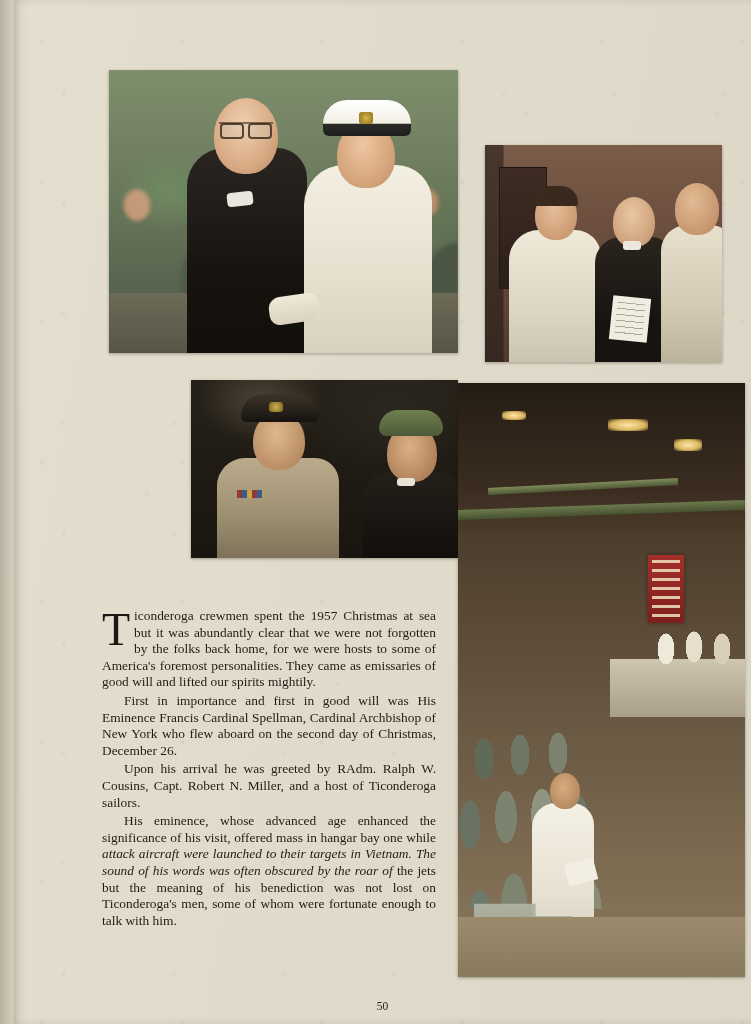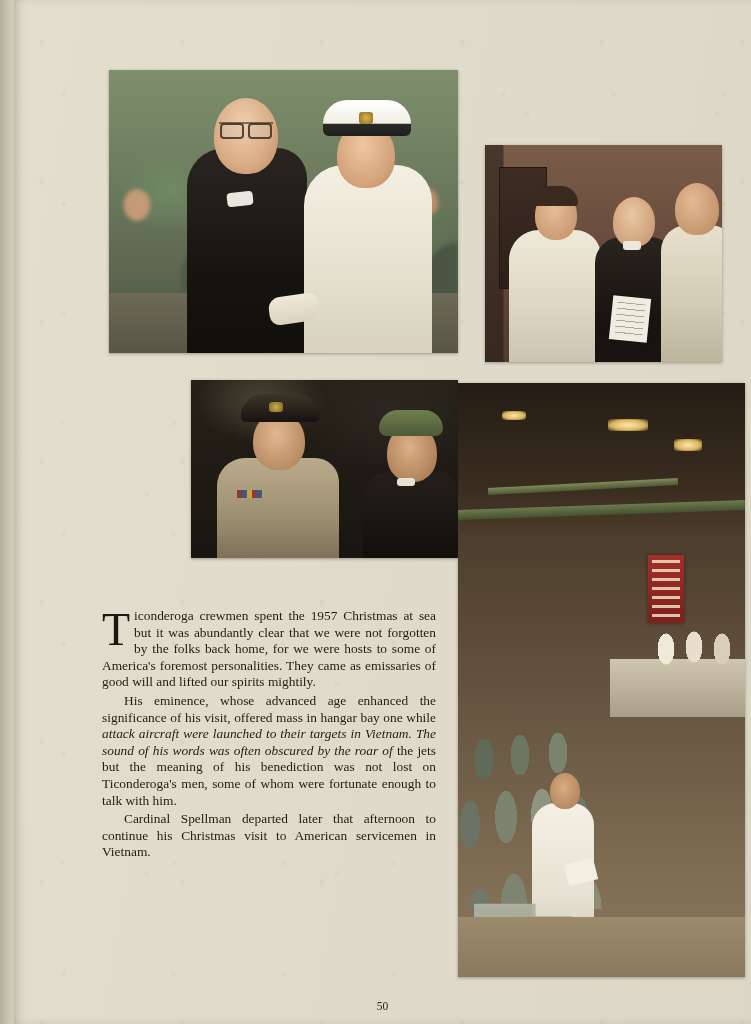--- a/index.html
+++ b/index.html
@@ -432,19 +432,20 @@
       <div class="sailor-white"></div>
       <div class="sailor-white-head"></div>
       <div class="paper-hand"></div>
       <div class="chair"></div>
       <div class="chair2"></div>
       <div class="floor"></div>
     </div>
 
     <div class="text-col">
       <p class="para first"><span class="dropcap">T</span><span>iconderoga crewmen spent the 1957 Christmas at sea but it was abundantly clear that we were not forgotten by the folks back home, for we were hosts to some of America's foremost personalities. They came as emissaries of good will and lifted our spirits mightily.</span></p>
+      <p class="para">First in importance and first in good will was His Eminence Francis Cardinal Spellman, Cardinal Archbishop of New York who flew aboard on the second day of Christmas, December 26.</p>
+      <p class="para">Upon his arrival he was greeted by RAdm. Ralph W. Cousins, Capt. Robert N. Miller, and a host of Ticonderoga sailors.</p>
       <p class="para"><span>His eminence, whose advanced age enhanced the significance of his visit, offered mass in hangar bay one while </span><span class="italic-line">attack aircraft were launched to their targets in Vietnam. The sound of his words was often obscured by the roar of</span><span> the jets but the meaning of his benediction was not lost on Ticonderoga's men, some of whom were fortunate enough to talk with him.</span></p>
-      <p class="para">Cardinal Spellman departed later that afternoon to continue his Christmas visit to American servicemen in Vietnam.</p>
     </div>
 
     <div class="page-number">50</div>
   </div>
 </div>
 
 </body></html>

